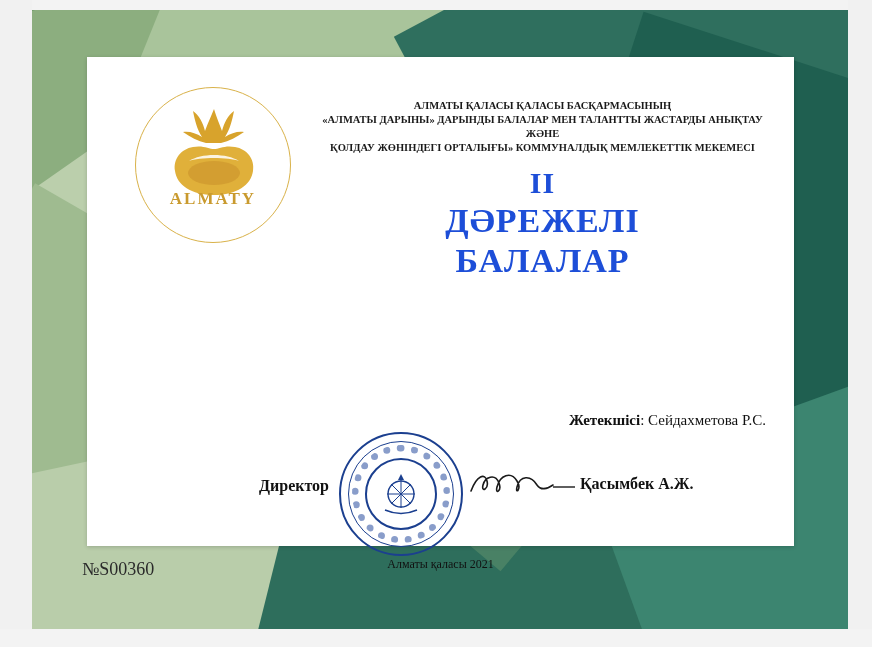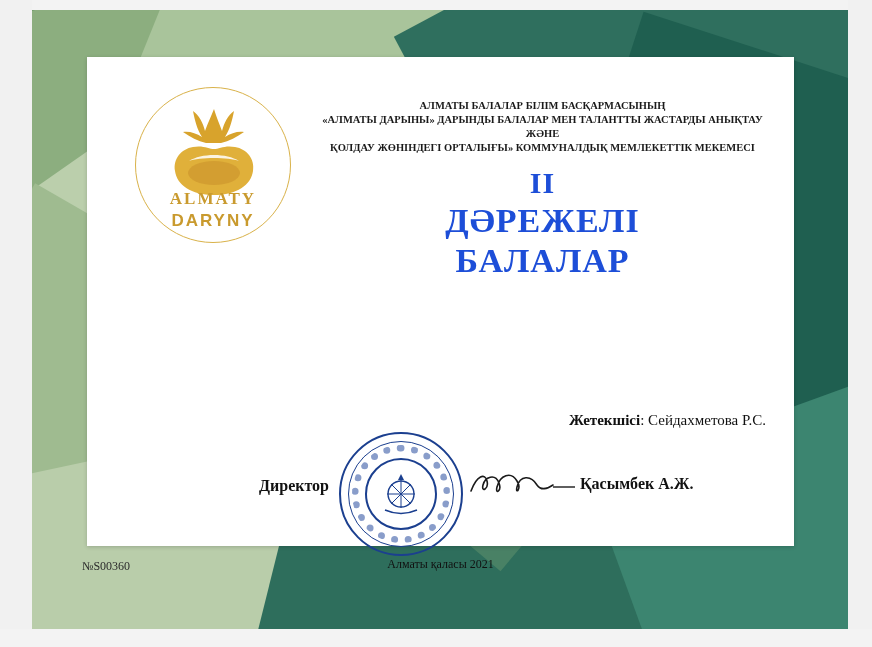--- a/index.html
+++ b/index.html
@@ -296,21 +296,21 @@
     font-size: 12px;
     color: #111;
   }
 
   
   .serial {
     position: absolute;
     left: 50px;
     top: 549px;
     font-family: "Liberation Serif", serif;
-    font-size: 12px;
+    font-size: 18px;
     color: #2a2a2a;
   }
 </style>
 </head>
 <body>
 
 <div class="page">
 
   <div class="strip-top"></div>
   <div class="strip-left"></div>
@@ -333,25 +333,24 @@
 
       <div class="logo">
         <div class="ring"></div>
         <svg width="110" height="96" viewBox="0 0 110 96">
           <path d="M55 6 C51 16 48 22 46 28 C44 20 40 12 34 8 C36 18 38 26 43 34 C37 30 30 28 24 29 C31 34 39 38 47 40 L62 40 C70 38 78 34 85 29 C79 28 72 30 66 34 C71 26 73 18 75 8 C69 12 65 20 63 28 C61 22 58 16 55 6 Z" fill="#d8a32c"></path>
           <path d="M34 44 C22 46 14 56 16 68 C18 82 32 92 55 92 C78 92 92 82 94 68 C96 56 88 46 76 44 C66 42 60 46 55 46 C50 46 44 42 34 44 Z" fill="#e0b03a"></path>
           <path d="M30 58 C42 50 68 50 80 58 C70 54 40 54 30 58 Z" fill="#ffffff" opacity=".85"></path>
           <ellipse cx="55" cy="70" rx="26" ry="12" fill="#c8902a" opacity=".55"></ellipse>
         </svg>
         <div class="l1">ALMATY</div>
-        <div class="l2">DARYNY</div>
       </div>
 
       <div class="org">
-        <div>АЛМАТЫ БАЛАЛАР БІЛІМ БАСҚАРМАСЫНЫҢ</div>
+        <div>АЛМАТЫ ҚАЛАСЫ ҚАЛАСЫ БАСҚАРМАСЫНЫҢ</div>
         <div>«АЛМАТЫ ДАРЫНЫ» ДАРЫНДЫ БАЛАЛАР МЕН ТАЛАНТТЫ ЖАСТАРДЫ АНЫҚТАУ ЖӘНЕ</div>
         <div>ҚОЛДАУ ЖӨНІНДЕГІ ОРТАЛЫҒЫ» КОММУНАЛДЫҚ МЕМЛЕКЕТТІК МЕКЕМЕСІ</div>
       </div>
 
       <div class="title">
         <div class="t1">II</div>
         <div class="t2">ДӘРЕЖЕЛІ</div>
         <div class="t3">БАЛАЛАР</div>
       </div>
 

